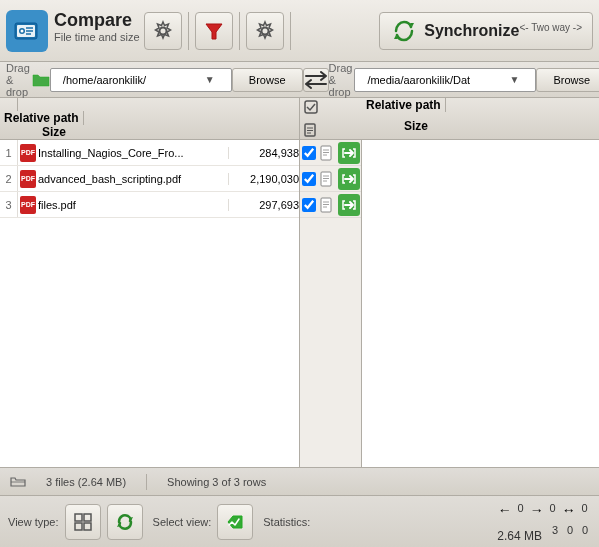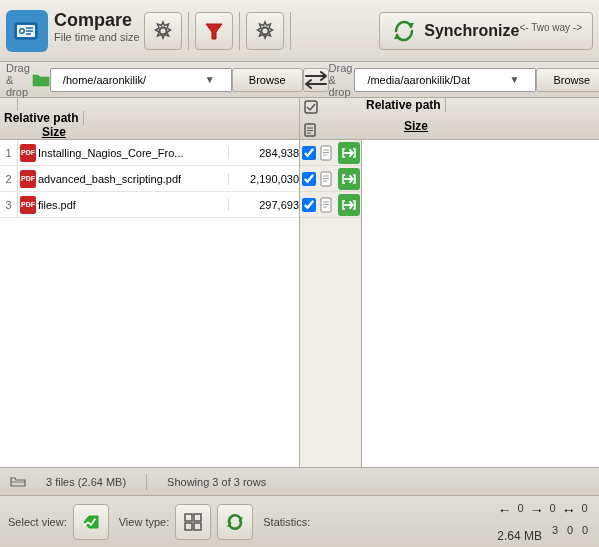--- a/index.html
+++ b/index.html
@@ -225,21 +225,20 @@
     }
     .th-size {
       width: 70px;
       padding: 0 4px;
       font-weight: bold;
       font-size: 12px;
       height: 100%;
       display: flex;
       align-items: center;
       justify-content: flex-end;
-      text-decoration: underline;
     }
     .th-action-icon {
       width: 22px;
       height: 20px;
       display: flex;
       align-items: center;
       justify-content: center;
       font-size: 13px;
       color: #555;
       cursor: pointer;
@@ -635,45 +634,45 @@
     <path d="M1 2 L5 2 L6 4 L15 4 L15 10 L1 10 Z" fill="none" stroke="#666" stroke-width="1.2"></path>
     <line x1="1" y1="6" x2="15" y2="6" stroke="#666" stroke-width="0.8"></line>
   </svg>
   <span>3 files (2.64 MB)</span>
   <div class="status-sep"></div>
   <span>Showing 3 of 3 rows</span>
 </div>
 
 <div class="bottom-bar">
   <div class="bottom-section">
-    <span class="bottom-label">Select view:</span>
-    <div class="bottom-btn">
-      <svg width="22" height="22" viewBox="0 0 22 22">
-        <path d="M4 11 L9 5 L18 5 L18 17 L9 17 Z" fill="#3a3" stroke="#2a2" stroke-width="1"></path>
-        <path d="M5 14 L8 11 L11 14 L15 8" fill="none" stroke="white" stroke-width="1.5" stroke-linecap="round" stroke-linejoin="round"></path>
-      </svg>
-    </div>
-  </div>
-
-  <div class="bottom-section">
     <span class="bottom-label">View type:</span>
     <div class="bottom-btn">
       <svg width="20" height="20" viewBox="0 0 20 20">
         <rect x="2" y="2" width="7" height="7" fill="none" stroke="#555" stroke-width="1.5"></rect>
         <rect x="11" y="2" width="7" height="7" fill="none" stroke="#555" stroke-width="1.5"></rect>
         <rect x="2" y="11" width="7" height="7" fill="none" stroke="#555" stroke-width="1.5"></rect>
         <rect x="11" y="11" width="7" height="7" fill="none" stroke="#555" stroke-width="1.5"></rect>
       </svg>
     </div>
     <div class="bottom-btn">
       <svg width="22" height="22" viewBox="0 0 22 22">
         <path d="M5 11 C5 6 9 3 14 5 C16 6 17 8 16 10" fill="none" stroke="#2a8a2a" stroke-width="2.5" stroke-linecap="round"></path>
         <polygon points="17,10 19,6 15,7" fill="#2a8a2a"></polygon>
         <path d="M17 11 C17 16 13 19 8 17 C6 16 5 14 6 12" fill="none" stroke="#2a8a2a" stroke-width="2.5" stroke-linecap="round"></path>
         <polygon points="5,12 3,16 7,15" fill="#2a8a2a"></polygon>
+      </svg>
+    </div>
+  </div>
+
+  <div class="bottom-section">
+    <span class="bottom-label">Select view:</span>
+    <div class="bottom-btn">
+      <svg width="22" height="22" viewBox="0 0 22 22">
+        <path d="M4 11 L9 5 L18 5 L18 17 L9 17 Z" fill="#3a3" stroke="#2a2" stroke-width="1"></path>
+        <path d="M5 14 L8 11 L11 14 L15 8" fill="none" stroke="white" stroke-width="1.5" stroke-linecap="round" stroke-linejoin="round"></path>
       </svg>
     </div>
   </div>
 
   <div class="bottom-section">
     <span class="bottom-label">Statistics:</span>
   </div>
 
   <div class="stats-area">
     <div class="stats-icons">

